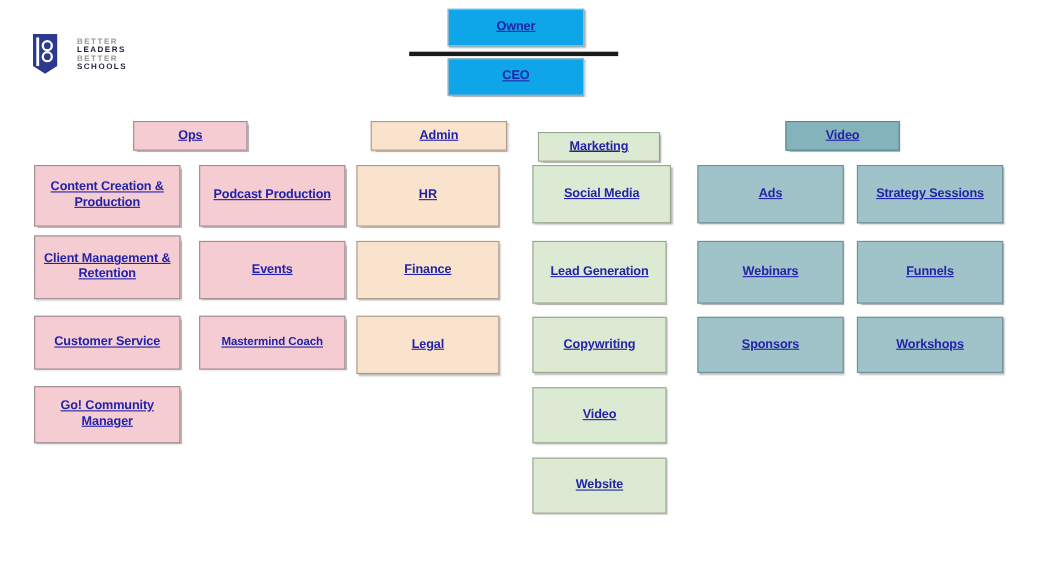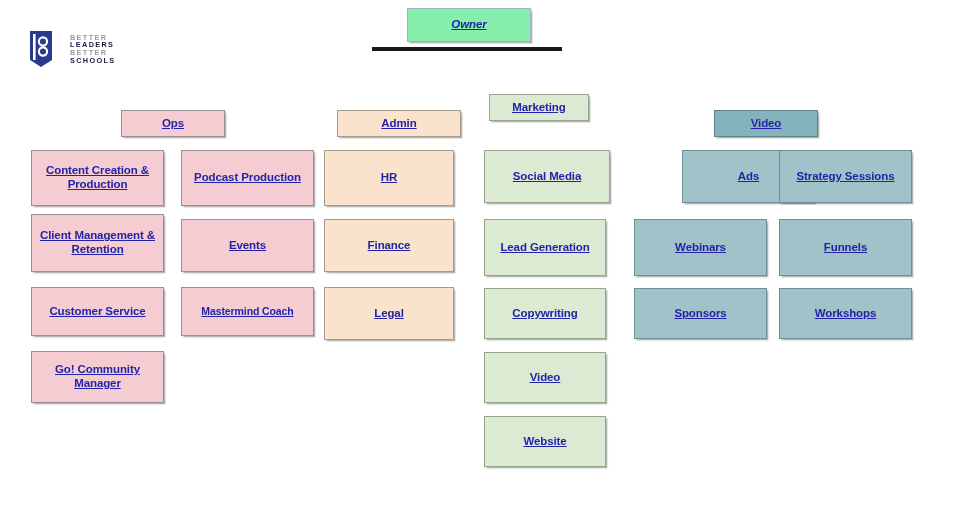--- a/index.html
+++ b/index.html
@@ -58,21 +58,21 @@
     font-weight: bold;
     color: #2323a8;
     text-decoration: underline;
     text-underline-offset: 1px;
     line-height: 1.18;
     letter-spacing: -0.1px;
   }
   .node.small .label { font-size: 10.5px; }
 
   
-  .c-exec  { background: #86efac; border-color: #9fb6ca; font-style: italic; }
+  .c-exec  { background: #0ea5e9; border-color: #9fb6ca; }
   .c-ops   { background: #f5ccd2; border-color: #9b8d90; }
   .c-admin { background: #fae3cd; border-color: #a89b8b; }
   .c-mkt   { background: #dcead3; border-color: #96a58d; }
   .c-sales { background: #a0c3c9; border-color: #6d8f95; }
   .c-sales-head { background: #85b3bb; border-color: #5c848b; }
 
   
   #exec-divider {
     position: absolute;
     background: #1a1a1a;
@@ -100,30 +100,33 @@
       <div class="logo-line dark">SCHOOLS</div>
     </div>
   </div>
 
   <div class="node c-exec" style="left:407px; top:8px; width:124px; height:34px;">
     <span class="label">Owner</span>
   </div>
 
   <div id="exec-divider" style="left:372px; top:47px; width:190px;"></div>
 
+  <div class="node c-exec" style="left:407px; top:53px; width:124px; height:34px;">
+    <span class="label">CEO</span>
+  </div>
 
   <div class="node c-ops" style="left:121px; top:110px; width:104px; height:27px;">
     <span class="label">Ops</span>
   </div>
 
   <div class="node c-admin" style="left:337px; top:110px; width:124px; height:27px;text-align:right;">
     <span class="label">Admin</span>
   </div>
 
-  <div class="node c-mkt" style="left:489px; top:94px; width:100px; height:27px;text-decoration:underline;">
+  <div class="node c-mkt" style="left:489px; top:120px; width:111px; height:27px;text-decoration:underline;">
     <span class="label">Marketing</span>
   </div>
 
   <div class="node c-sales-head" style="left:714px; top:110px; width:104px; height:27px;">
     <span class="label">Video</span>
   </div>
 
   <div class="node c-ops" style="left:31px; top:150px; width:133px; height:56px;">
     <span class="label">Content Creation &amp; Production</span>
   </div>
@@ -177,21 +180,21 @@
   </div>
 
   <div class="node c-mkt" style="left:484px; top:352px; width:122px; height:51px;">
     <span class="label">Video</span>
   </div>
 
   <div class="node c-mkt" style="left:484px; top:416px; width:122px; height:51px;">
     <span class="label">Website</span>
   </div>
 
-  <div class="node c-sales" style="left:634px; top:150px; width:133px; height:53px;margin-left:48px;">
+  <div class="node c-sales" style="left:634px; top:150px; width:133px; height:53px;">
     <span class="label">Ads</span>
   </div>
 
   <div class="node c-sales" style="left:634px; top:219px; width:133px; height:57px;">
     <span class="label">Webinars</span>
   </div>
 
   <div class="node c-sales" style="left:634px; top:288px; width:133px; height:51px;">
     <span class="label">Sponsors</span>
   </div>

